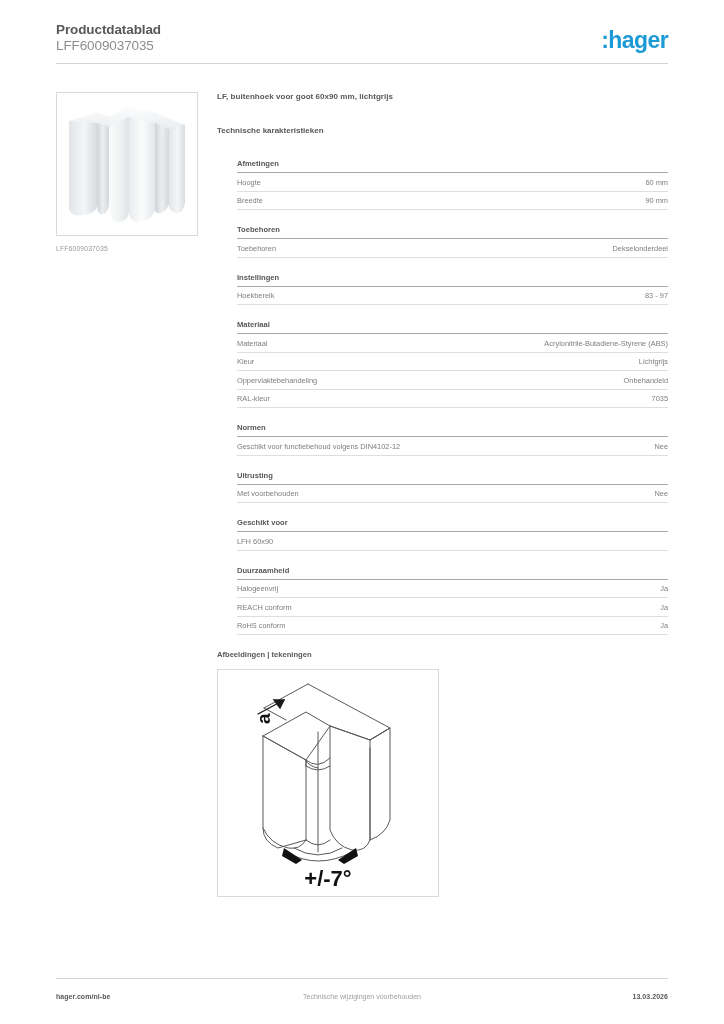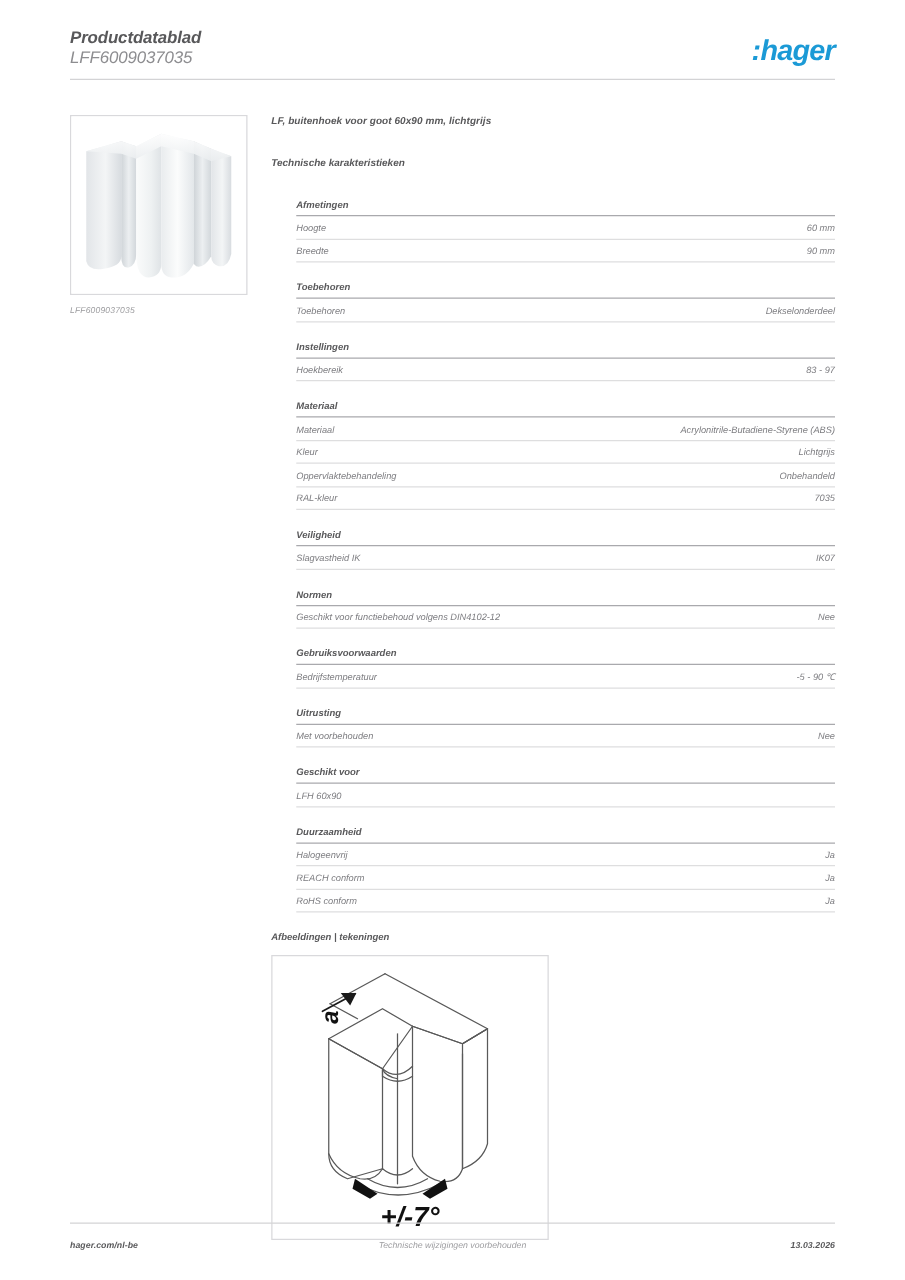--- a/index.html
+++ b/index.html
@@ -15,21 +15,20 @@
     color: #4a4a4a;
     position: relative;
     overflow: hidden;
   }
 
   .page {
     position: relative;
     width: 660px;
     height: 1024px;
     box-sizing: border-box;
-    font-style: italic;
   }
 
   
   .header {
     position: absolute;
     left: 56px;
     top: 22px;
     width: 612px;
     height: 42px;
   }
@@ -315,38 +314,24 @@
           <div class="row">
             <span class="k">Oppervlaktebehandeling</span>
             <span class="v">Onbehandeld</span>
           </div>
           <div class="row">
             <span class="k">RAL-kleur</span>
             <span class="v">7035</span>
           </div>
         </div>
         <div class="group">
-          <div class="group-head">Veiligheid</div>
-          <div class="row">
-            <span class="k">Slagvastheid IK</span>
-            <span class="v">IK07</span>
-          </div>
-        </div>
-        <div class="group">
           <div class="group-head">Normen</div>
           <div class="row">
             <span class="k">Geschikt voor functiebehoud volgens DIN4102-12</span>
             <span class="v">Nee</span>
-          </div>
-        </div>
-        <div class="group">
-          <div class="group-head">Gebruiksvoorwaarden</div>
-          <div class="row">
-            <span class="k">Bedrijfstemperatuur</span>
-            <span class="v">-5 - 90 ℃</span>
           </div>
         </div>
         <div class="group">
           <div class="group-head">Uitrusting</div>
           <div class="row">
             <span class="k">Met voorbehouden</span>
             <span class="v">Nee</span>
           </div>
         </div>
         <div class="group">

